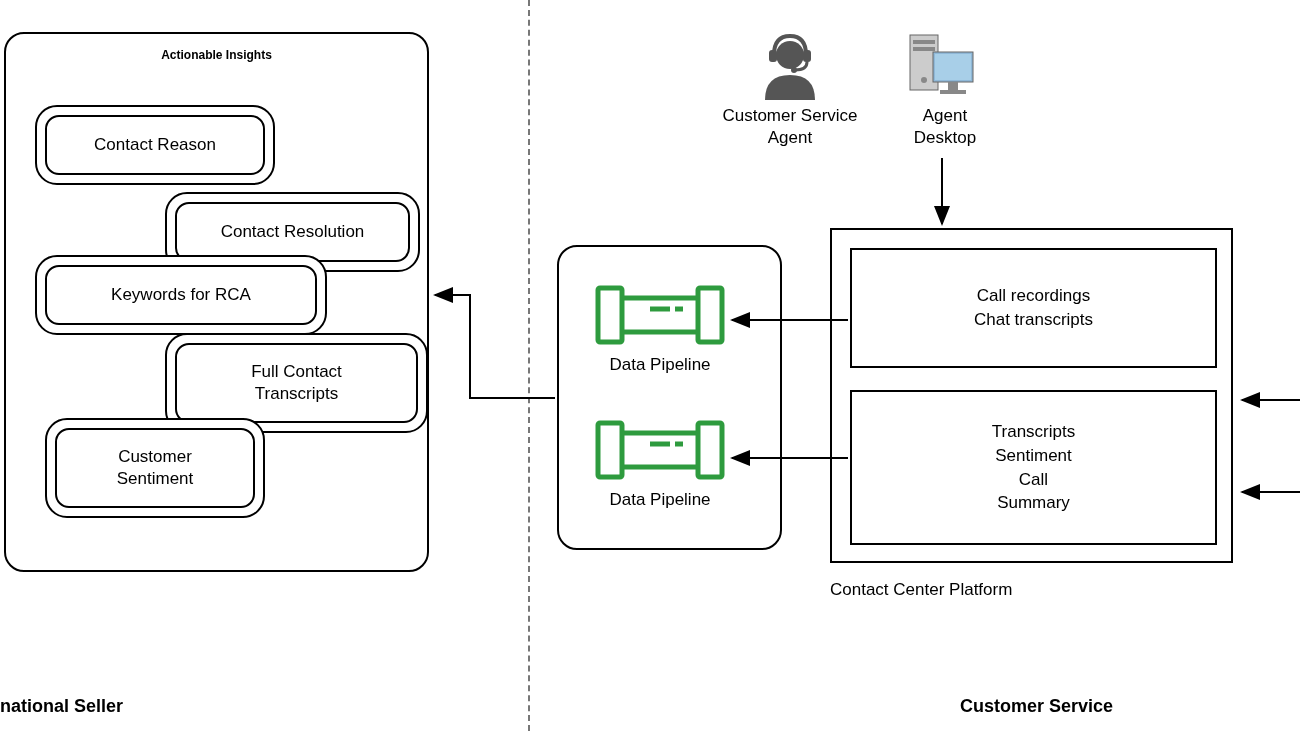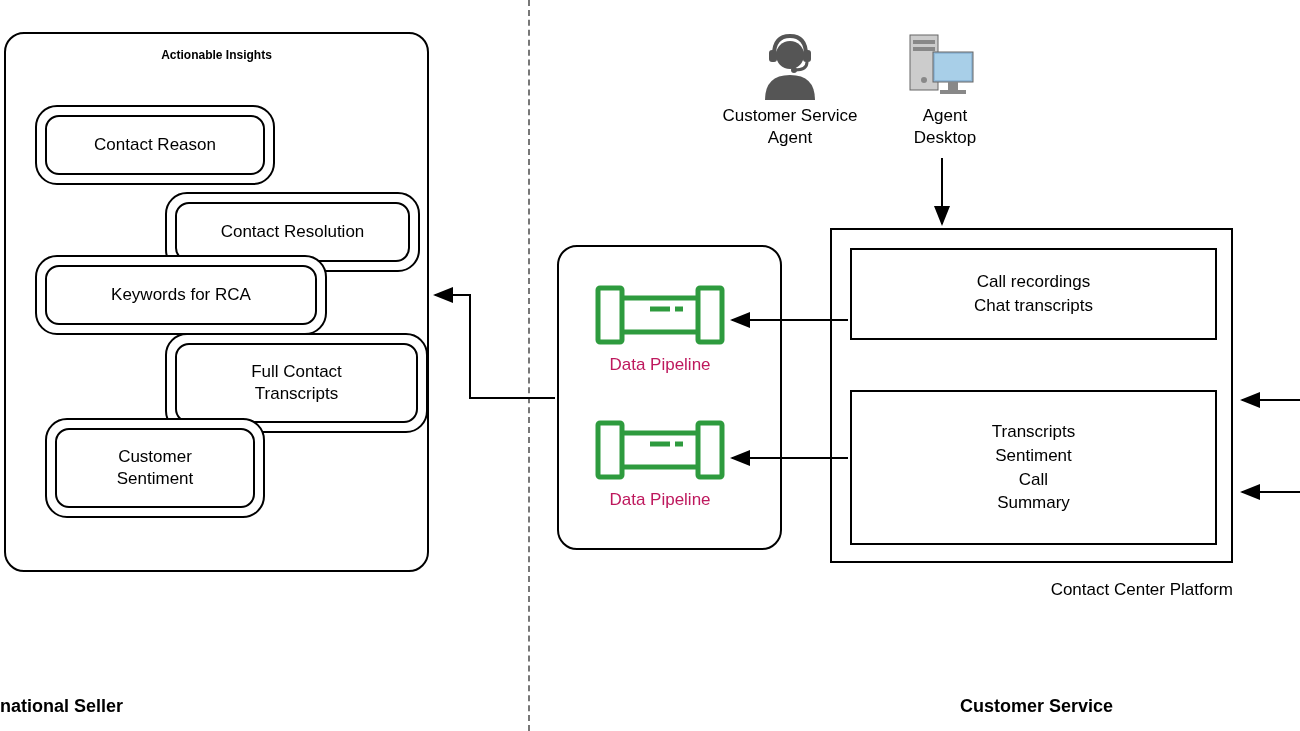--- a/index.html
+++ b/index.html
@@ -70,21 +70,21 @@
       border: 2px solid #000;
       border-radius: 20px;
     }
     .pipeline-icon {
       position: absolute;
       width: 130px;
       height: 60px;
     }
     .pipeline-label {
       position: absolute;
-      color: #be185d;
+      color: #000000;
       font-size: 17px;
       text-align: center;
     }
     .cc-container {
       position: absolute;
       left: 830px;
       top: 228px;
       width: 403px;
       height: 335px;
       border: 2px solid #000;
@@ -97,21 +97,21 @@
       justify-content: center;
       text-align: center;
       line-height: 1.4;
       padding: 8px;
     }
     .cc-label {
       position: absolute;
       left: 830px;
       top: 580px;
       width: 403px;
-      text-align: right;
+      text-align: left;
       font-size: 17px;
     }
     .agent-icon {
       position: absolute;
       left: 750px;
       top: 30px;
       width: 80px;
       height: 70px;
     }
     .agent-label {
@@ -224,21 +224,21 @@
     <rect x="103" y="3" width="24" height="54" rx="2"></rect>
     <line x1="27" y1="13" x2="103" y2="13"></line>
     <line x1="27" y1="47" x2="103" y2="47"></line>
     <line x1="55" y1="24" x2="75" y2="24"></line>
     <line x1="80" y1="24" x2="88" y2="24"></line>
   </g>
 </svg>
 <div class="pipeline-label" style="left:595px; top:490px; width:130px;">Data Pipeline</div>
 
 <div class="cc-container">
-  <div class="cc-box" style="left:18px; top:18px; width:367px; height:92px; white-space: pre-line;">Call recordings
+  <div class="cc-box" style="left:18px; top:18px; width:367px; height:120px; white-space: pre-line;">Call recordings
 Chat transcripts</div>
   <div class="cc-box" style="left:18px; top:160px; width:367px; height:155px; white-space: pre-line;">Transcripts
 Sentiment
 Call
 Summary</div>
 </div>
 <div class="cc-label">Contact Center Platform</div>
 
 <div class="section-label" style="left:960px; top:650px;">Customer Service</div>
 

